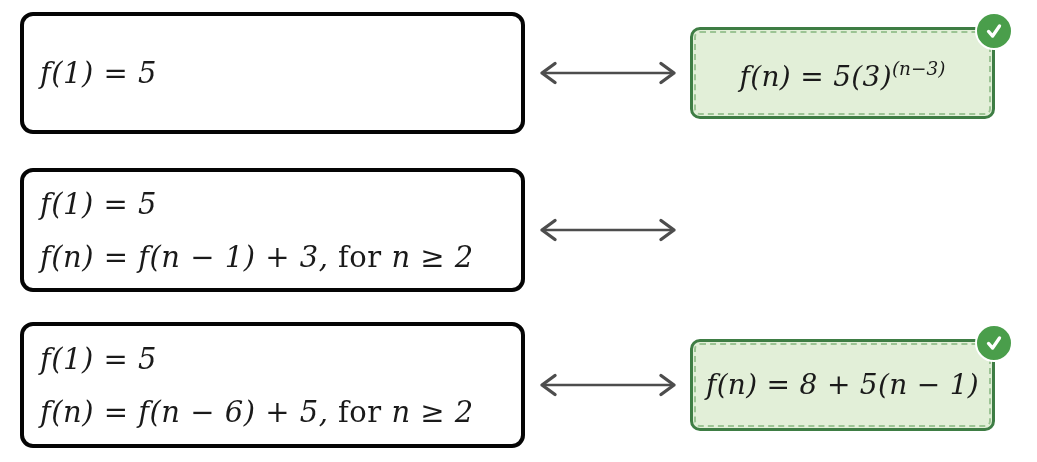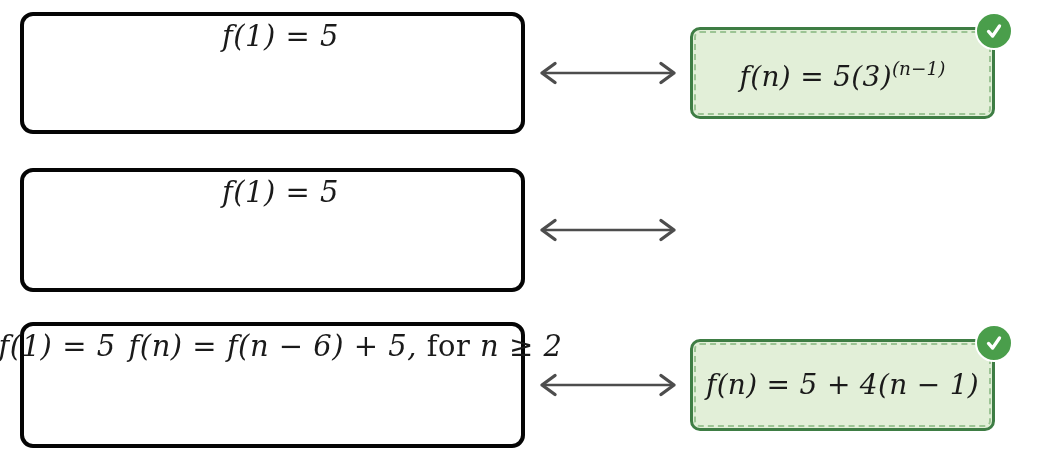--- a/index.html
+++ b/index.html
@@ -25,21 +25,21 @@
 
   
   .card-left {
     box-sizing: border-box;
     width: 505px;
     height: 122px;
     background: #ffffff;
     border: 4px solid #050505;
     border-radius: 13px;
     display: flex;
-    flex-direction: row;
+    flex-direction: column;
     justify-content: center;
     padding-left: 16px;
     gap: 13px;
   }
   .r2 .card-left { height: 124px; }
   .r3 .card-left { height: 126px; }
 
   .math-line {
     font-size: 29px;
     line-height: 40px;
@@ -113,32 +113,33 @@
       <div class="math-line"><span class="seg-math">f(1) = 5</span></div>
     </div>
     <div class="arrow-zone">
       <svg width="146" height="26" viewBox="0 0 146 26">
         <line x1="9" y1="13" x2="137" y2="13" stroke="#4d4d4d" stroke-width="2.6"></line>
         <polyline points="20,3.5 7,13 20,22.5" fill="none" stroke="#4d4d4d" stroke-width="3.4" stroke-linecap="round" stroke-linejoin="round"></polyline>
         <polyline points="126,3.5 139,13 126,22.5" fill="none" stroke="#4d4d4d" stroke-width="3.4" stroke-linecap="round" stroke-linejoin="round"></polyline>
       </svg>
     </div>
     <div class="card-right">
-      <div class="math-line"><span class="seg-math">f(n) = 5(3)</span><span class="seg-sup">(n−1)</span></div>
+      <div class="math-line"><span class="seg-math">f(n) = 5(3)</span><span class="seg-sup">(n−3)</span></div>
       <div class="badge">
         <svg width="22" height="22" viewBox="0 0 24 24">
           <polyline points="6,12.5 10.5,17.5 18,6.5" fill="none" stroke="#ffffff" stroke-width="3.6" stroke-linecap="round" stroke-linejoin="round"></polyline>
         </svg>
       </div>
     </div>
   </div>
 
   <div class="row r2">
     <div class="card-left">
       <div class="math-line"><span class="seg-math">f(1) = 5</span></div>
+      <div class="math-line"><span class="seg-math">f(n) = f(n − 1) + 3,</span><span class="seg-text"> for </span><span class="seg-math">n ≥ 2</span></div>
     </div>
     <div class="arrow-zone">
       <svg width="146" height="26" viewBox="0 0 146 26">
         <line x1="9" y1="13" x2="137" y2="13" stroke="#4d4d4d" stroke-width="2.6"></line>
         <polyline points="20,3.5 7,13 20,22.5" fill="none" stroke="#4d4d4d" stroke-width="3.4" stroke-linecap="round" stroke-linejoin="round"></polyline>
         <polyline points="126,3.5 139,13 126,22.5" fill="none" stroke="#4d4d4d" stroke-width="3.4" stroke-linecap="round" stroke-linejoin="round"></polyline>
       </svg>
     </div>
   </div>
 
@@ -148,21 +149,21 @@
       <div class="math-line"><span class="seg-math">f(n) = f(n − 6) + 5,</span><span class="seg-text"> for </span><span class="seg-math">n ≥ 2</span></div>
     </div>
     <div class="arrow-zone">
       <svg width="146" height="26" viewBox="0 0 146 26">
         <line x1="9" y1="13" x2="137" y2="13" stroke="#4d4d4d" stroke-width="2.6"></line>
         <polyline points="20,3.5 7,13 20,22.5" fill="none" stroke="#4d4d4d" stroke-width="3.4" stroke-linecap="round" stroke-linejoin="round"></polyline>
         <polyline points="126,3.5 139,13 126,22.5" fill="none" stroke="#4d4d4d" stroke-width="3.4" stroke-linecap="round" stroke-linejoin="round"></polyline>
       </svg>
     </div>
     <div class="card-right">
-      <div class="math-line"><span class="seg-math">f(n) = 5 + 4(n − 1)</span></div>
+      <div class="math-line"><span class="seg-math">f(n) = 8 + 5(n − 1)</span></div>
       <div class="badge">
         <svg width="22" height="22" viewBox="0 0 24 24">
           <polyline points="6,12.5 10.5,17.5 18,6.5" fill="none" stroke="#ffffff" stroke-width="3.6" stroke-linecap="round" stroke-linejoin="round"></polyline>
         </svg>
       </div>
     </div>
   </div>
 
 </div>
 

